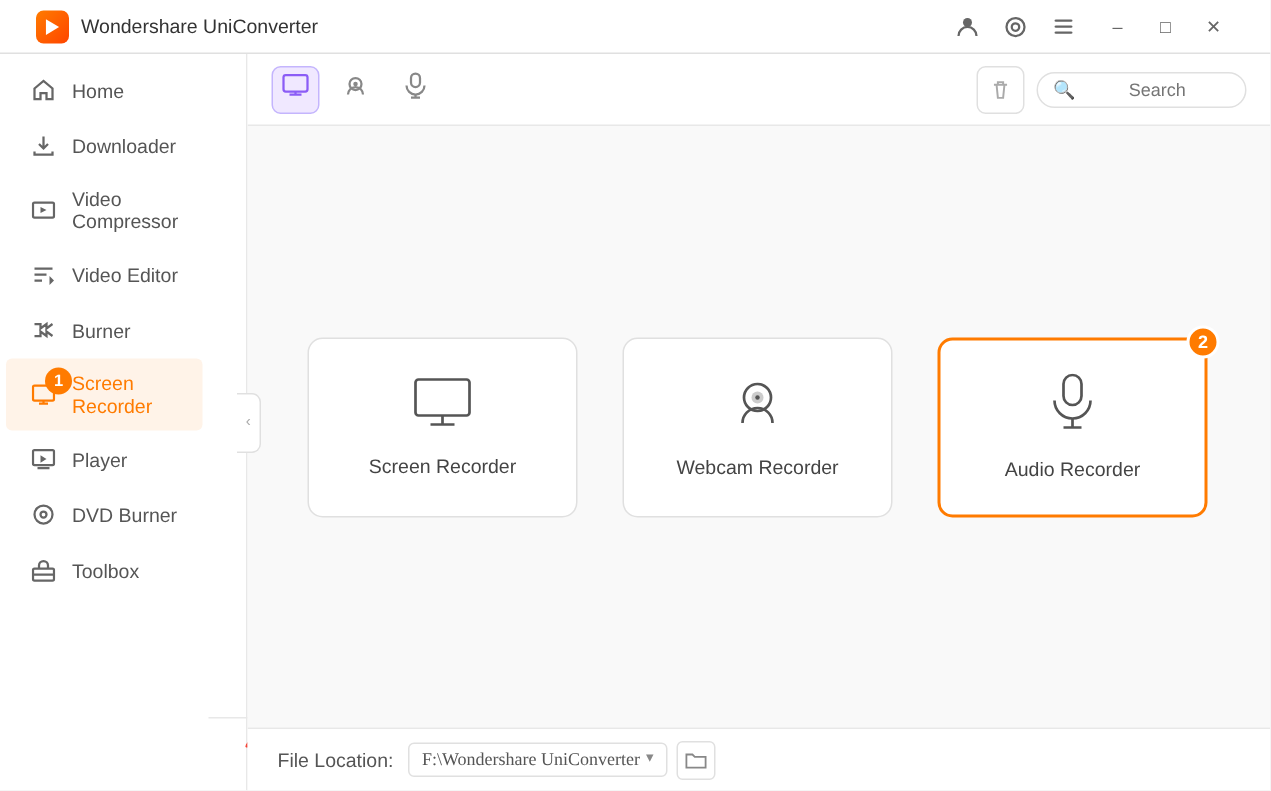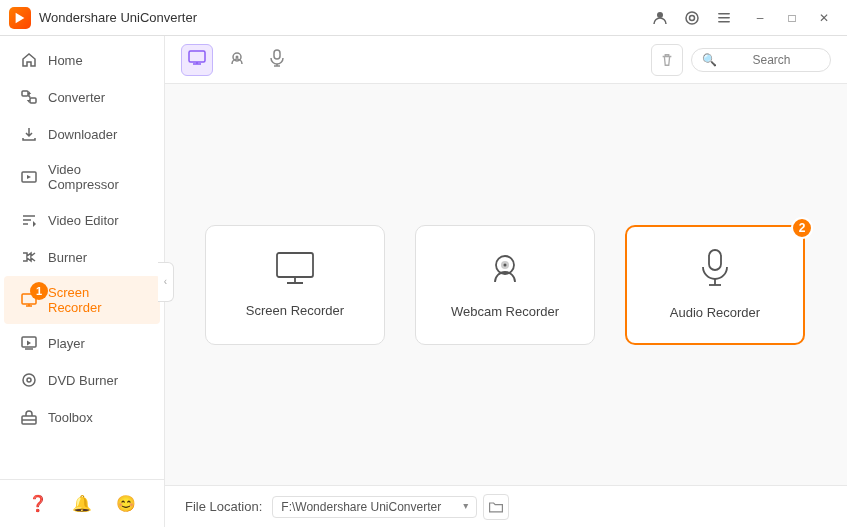--- a/index.html
+++ b/index.html
@@ -4,21 +4,21 @@
   <style>
     * { box-sizing: border-box; margin: 0; padding: 0; }
     body { font-family: 'Segoe UI', Arial, sans-serif; font-size: 13px; background: #f0f0f0; width: 847px; height: 527px; overflow: hidden; }
 
     
     .titlebar {
       background: #ffffff;
       height: 36px;
       display: flex;
       align-items: center;
-      padding: 0 9px;
+      padding: 0 24px;
       border-bottom: 1px solid #e0e0e0;
       user-select: none;
     }
     .titlebar-logo {
       width: 22px; height: 22px;
       background: linear-gradient(135deg, #ff7b00, #ff4500);
       border-radius: 5px;
       margin-right: 8px;
       display: flex; align-items: center; justify-content: center;
       flex-shrink: 0;
@@ -45,21 +45,20 @@
     
     .app-container { display: flex; flex-direction: column; height: calc(527px - 36px); }
     .main-content { display: flex; flex: 1; overflow: hidden; }
 
     
     .sidebar {
       width: 165px;
       background: #ffffff;
       border-right: 1px solid #e8e8e8;
       display: flex;
-      flex-direction: column;
       padding-top: 5px;
       flex-shrink: 0;
     }
     .sidebar-item {
       display: flex;
       align-items: center;
       padding: 9px 16px;
       cursor: pointer;
       border-radius: 4px;
       margin: 1px 4px;
@@ -241,23 +240,24 @@
     .footer-label { color: #555; font-size: 13px; }
     .footer-path-container {
       display: flex; align-items: center; gap: 6px;
     }
     .footer-path {
       border: 1px solid #e0e0e0;
       border-radius: 4px;
       padding: 3px 8px;
       font-size: 12px;
       color: #555;
-      display: flex; align-items: flex-start; gap: 22px;
+      display: flex; align-items: flex-start; gap: 4px;
       background: white;
       cursor: pointer;
+      font-family: Liberation Serif, serif;
     }
     .footer-path-arrow { color: #888; font-size: 10px; }
     .folder-btn {
       width: 26px; height: 26px;
       border: 1px solid #e0e0e0;
       border-radius: 4px;
       display: flex; align-items: center; justify-content: center;
       cursor: pointer;
       background: white;
       color: #888;
@@ -308,32 +308,20 @@
     <div class="sidebar">
 
       <div id="sidebar-items">
           <div class="sidebar-item">
     <span class="sidebar-icon">
               <svg width="16" height="16" viewBox="0 0 16 16" fill="none" stroke="currentColor" stroke-width="1.5">
                 <path d="M2 7L8 2l6 5v7H10v-4H6v4H2z"></path>
               </svg>
             </span>
     <span>Home</span>
-
-  </div>
-          <div class="sidebar-item">
-    <span class="sidebar-icon">
-              <svg width="16" height="16" viewBox="0 0 16 16" fill="none" stroke="currentColor" stroke-width="1.5">
-                <rect x="1" y="2" width="6" height="5" rx="1"></rect>
-                <rect x="9" y="9" width="6" height="5" rx="1"></rect>
-                <path d="M7 4.5h2l-1.5-2M9 11.5H7l1.5 2" stroke-width="1.2"></path>
-                <path d="M8 4.5v3.5M8 8h1.5"></path>
-              </svg>
-            </span>
-    <span>Converter</span>
 
   </div>
           <div class="sidebar-item">
     <span class="sidebar-icon">
               <svg width="16" height="16" viewBox="0 0 16 16" fill="none" stroke="currentColor" stroke-width="1.5">
                 <path d="M8 2v8M5 7l3 3 3-3M2 12v2h12v-2"></path>
               </svg>
             </span>
     <span>Downloader</span>
 

